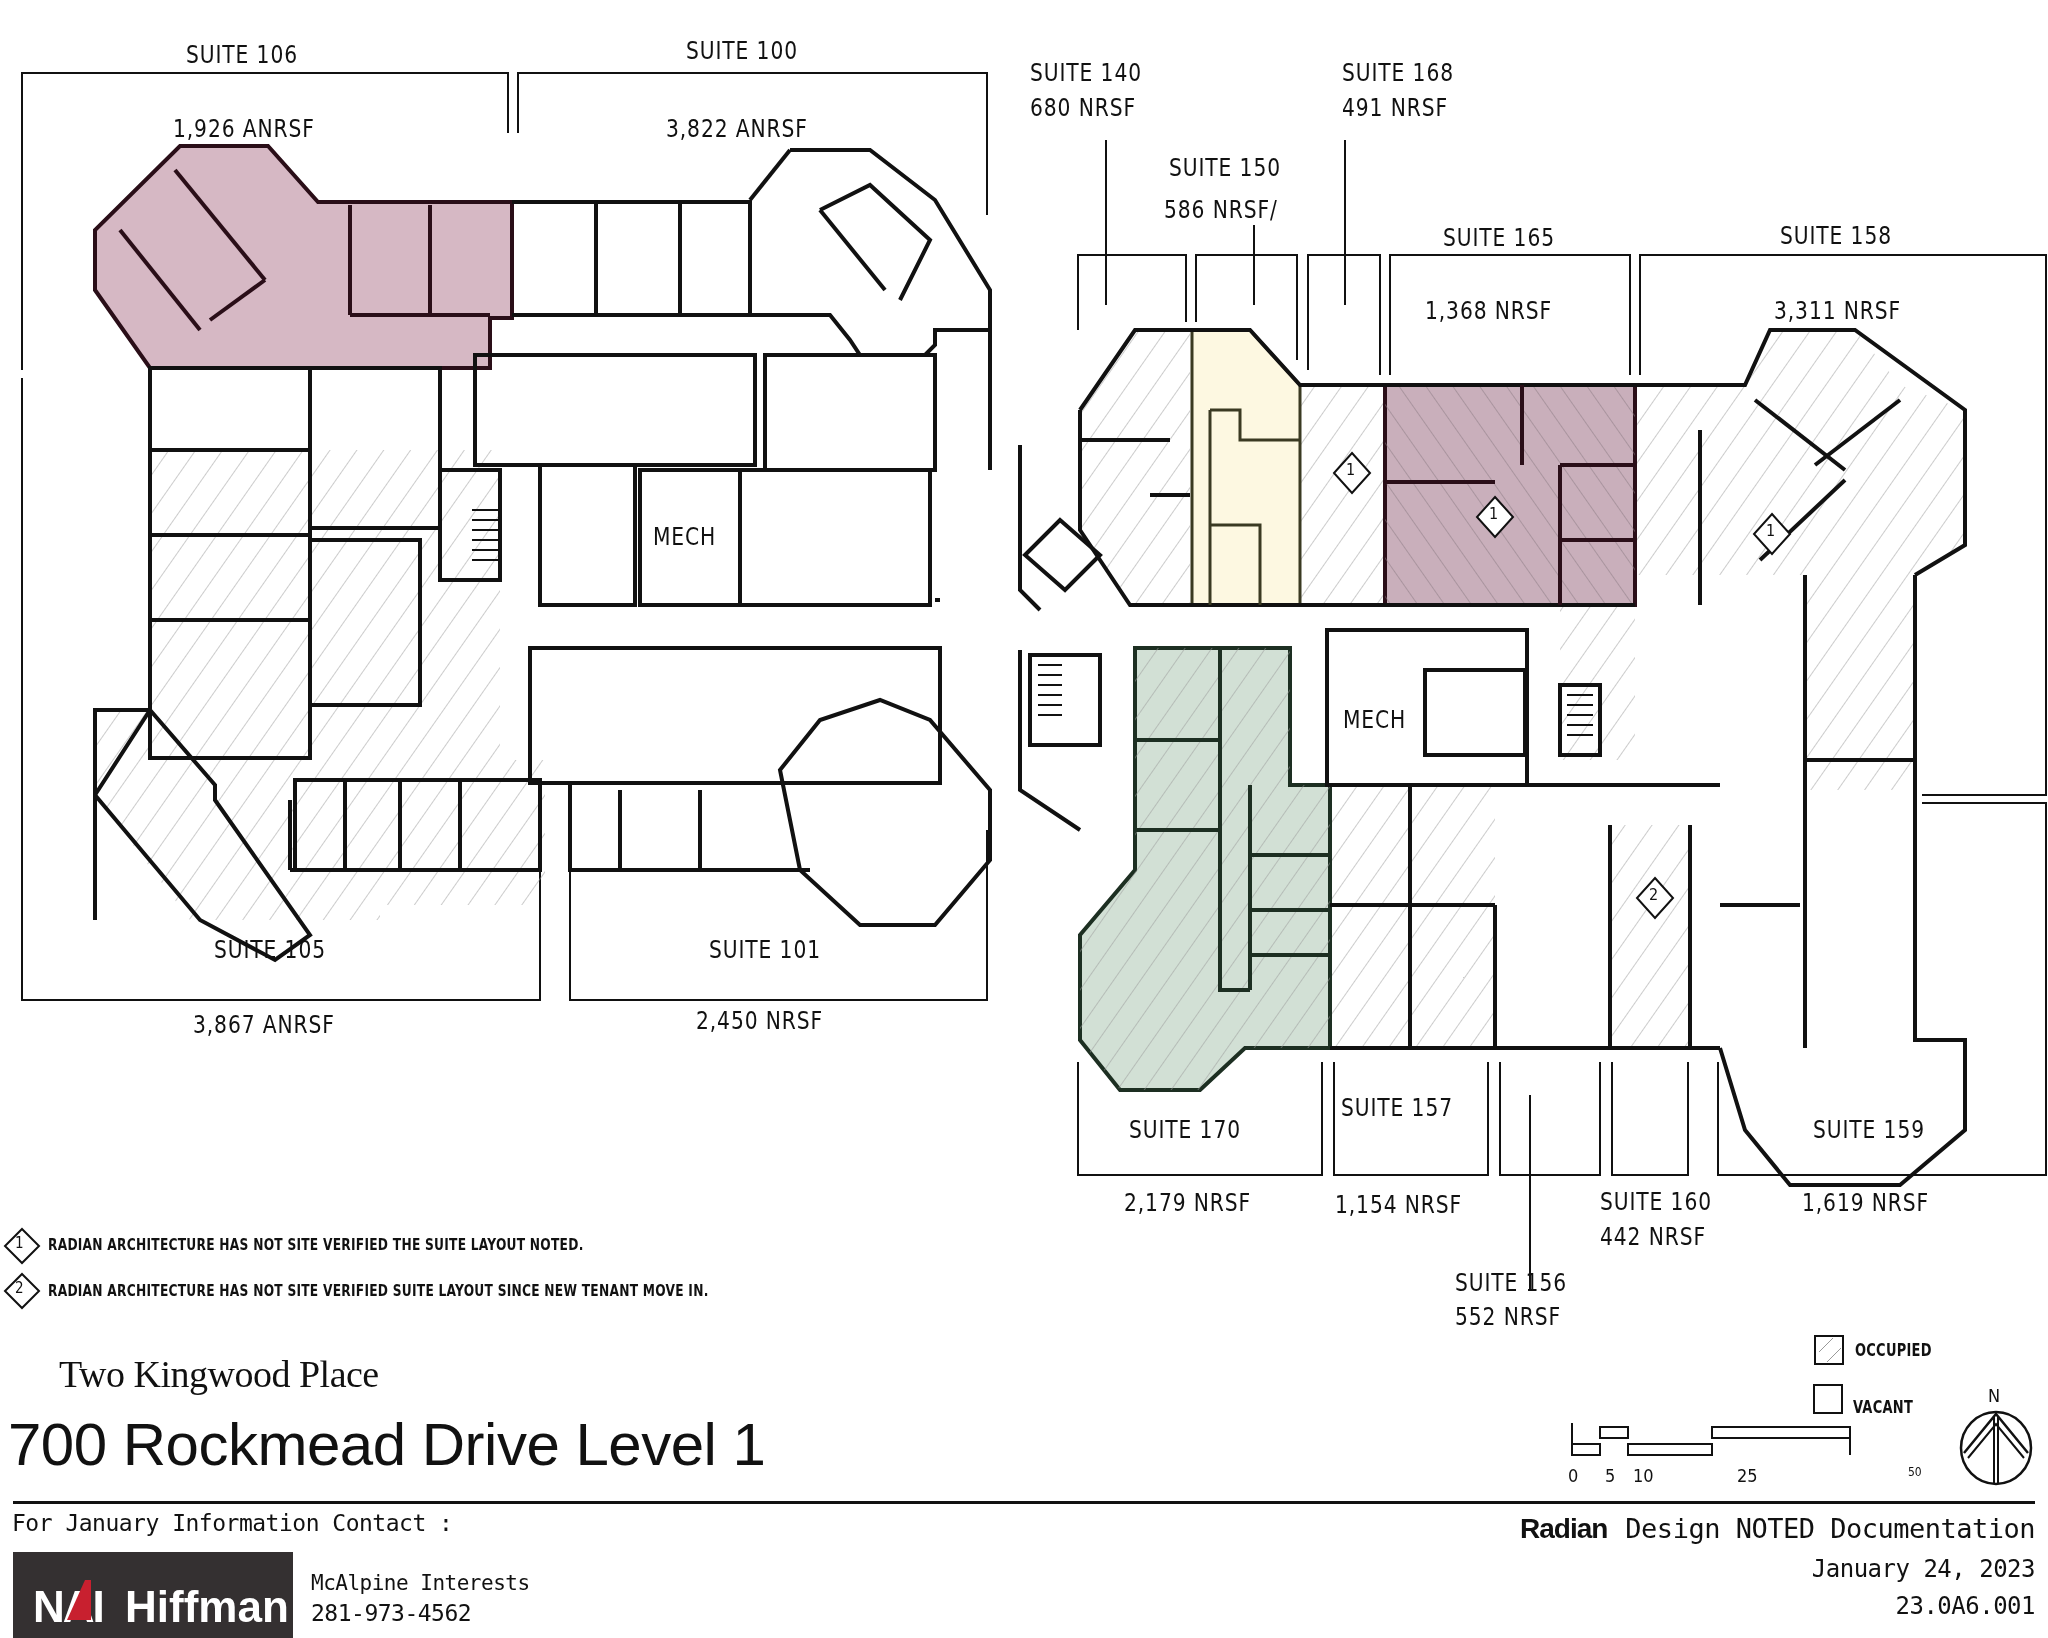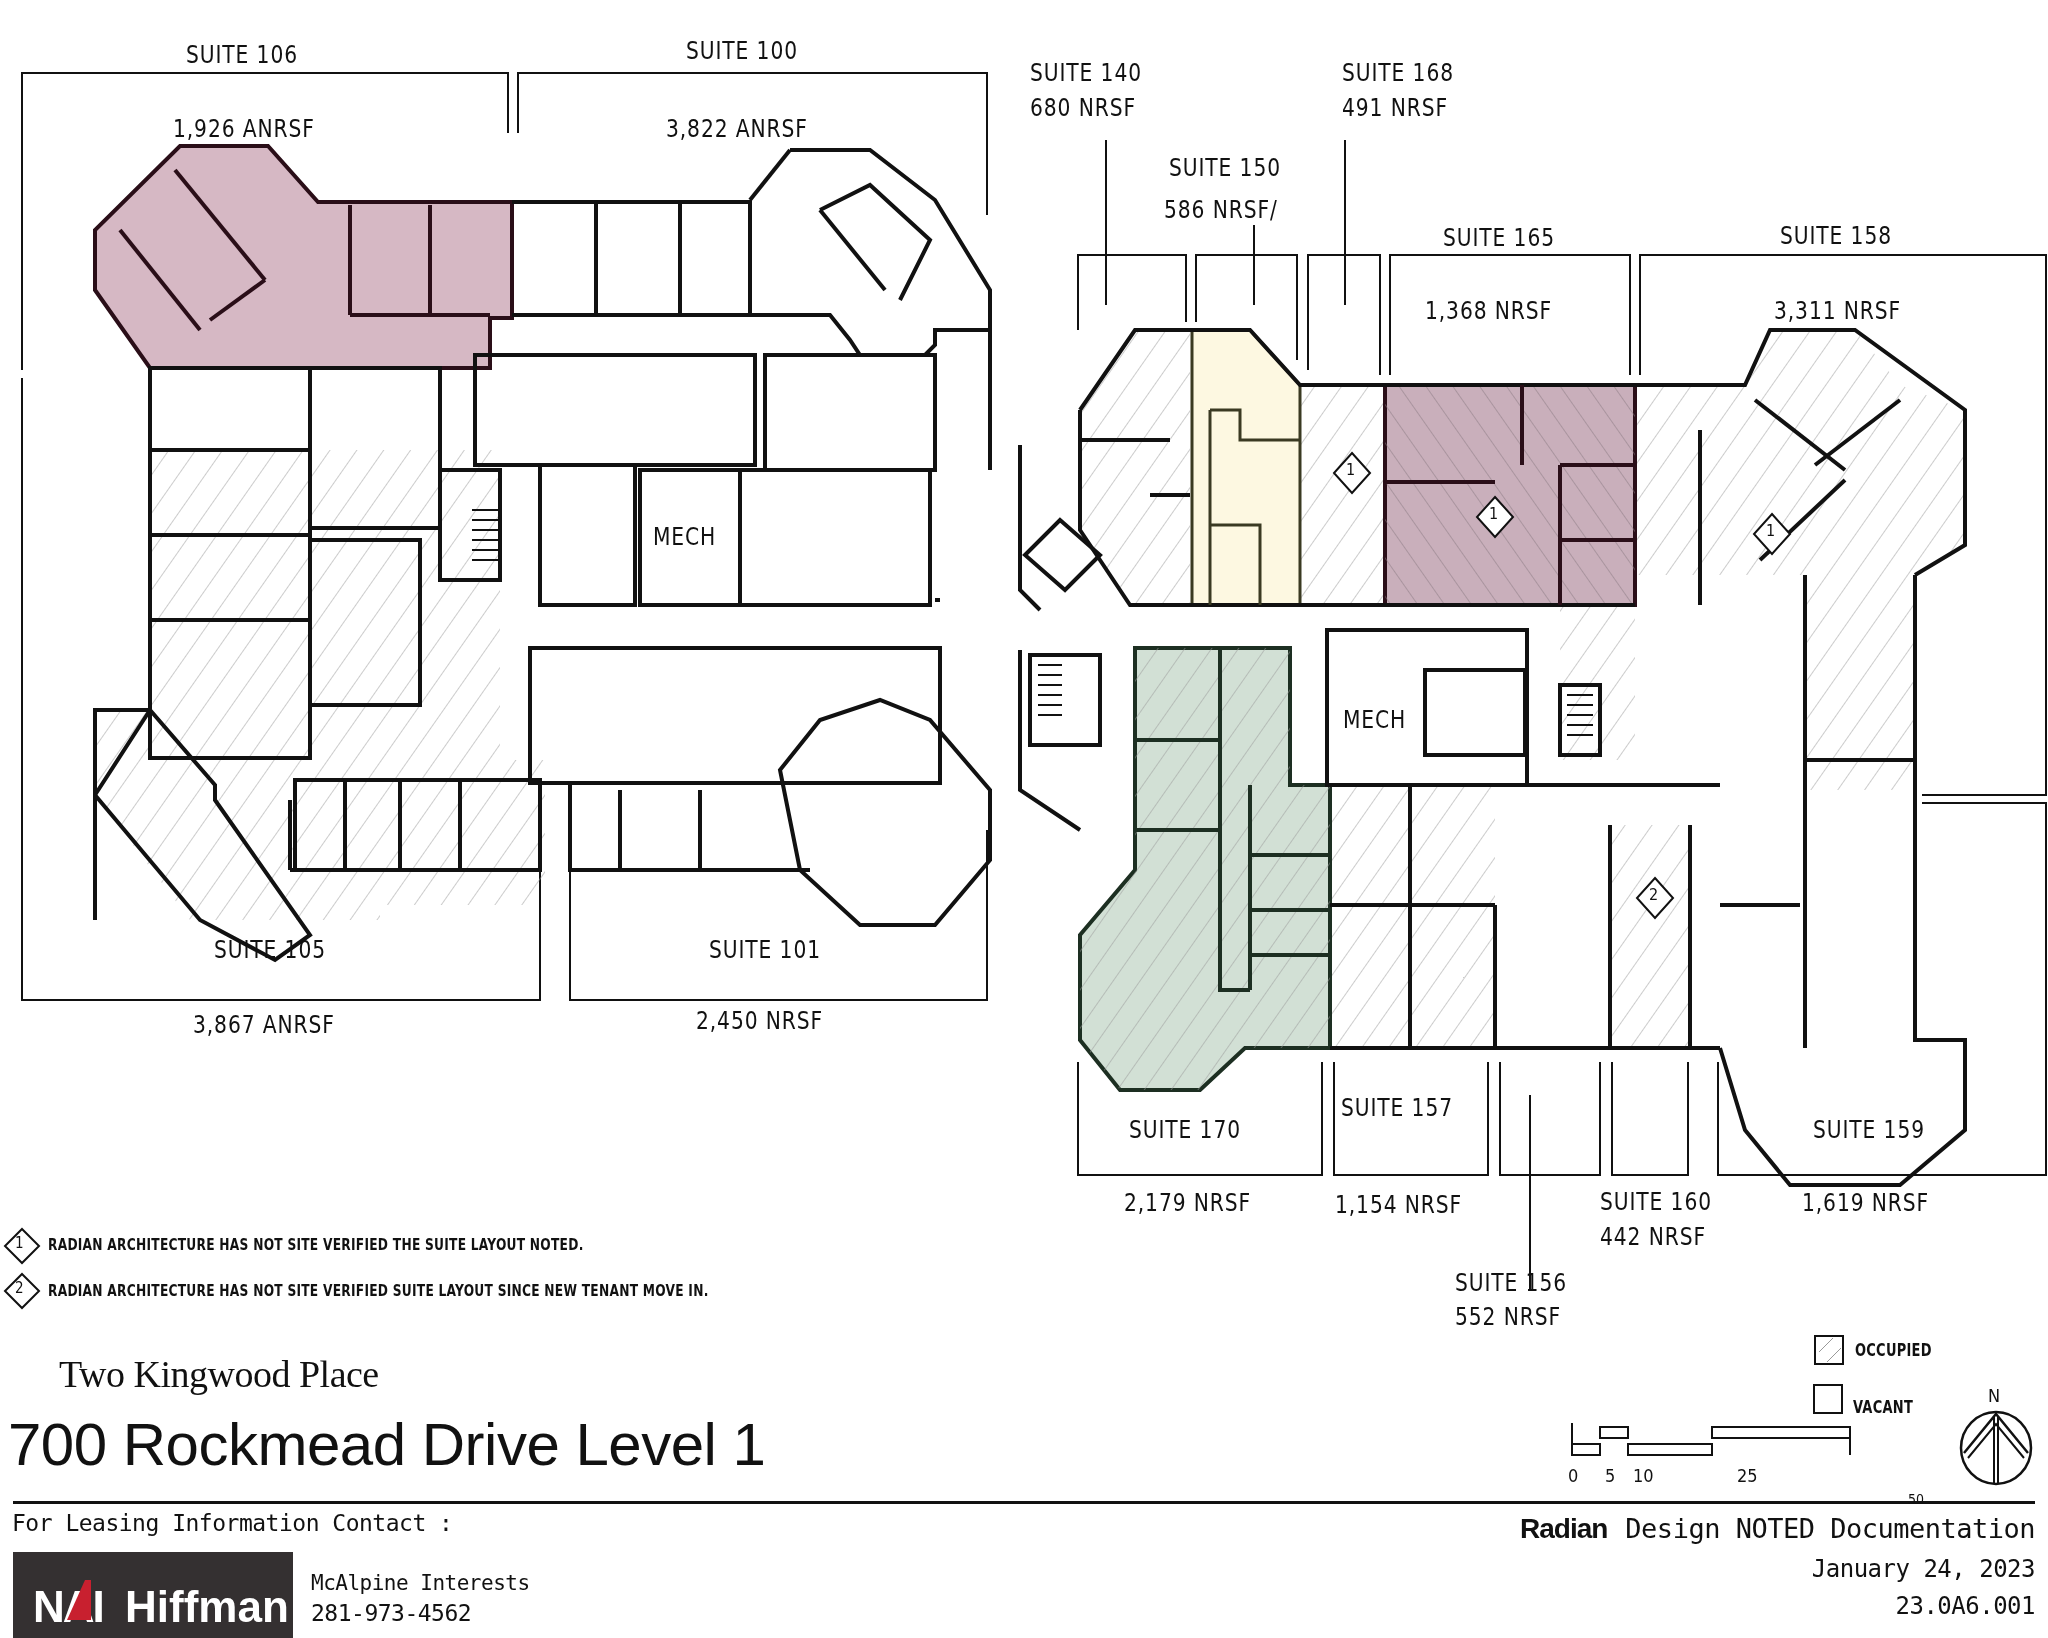--- a/index.html
+++ b/index.html
@@ -317,32 +317,32 @@
     <rect x="30" y="4" width="28" height="11"></rect>
     <rect x="58" y="21" width="84" height="11"></rect>
     <rect x="142" y="4" width="138" height="11"></rect>
     <line x1="280" y1="4" x2="280" y2="32"></line>
   </g>
 </svg>
 <span class="abs" style="left:1568px;top:1465px;font-size:18px;">0</span>
 <span class="abs" style="left:1605px;top:1465px;font-size:18px;">5</span>
 <span class="abs" style="left:1633px;top:1465px;font-size:18px;">10</span>
 <span class="abs" style="left:1737px;top:1465px;font-size:18px;">25</span>
-<span class="abs" style="left:1908px;top:1465px;font-size:14px;margin-top:26px;">50</span>
+<span class="abs" style="left:1908px;top:1465px;font-size:12px;">50</span>
 
 <span class="abs" style="left:1988px;top:1385px;font-size:18px;">N</span>
 <svg width="80" height="80" class="abs" style="left:1958px;top:1408px;">
   <ellipse cx="38" cy="40" rx="35" ry="36" fill="none" stroke="#111" stroke-width="2.5"></ellipse>
   <polyline points="6,45 38,6 70,45" fill="none" stroke="#111" stroke-width="2.5"></polyline>
   <polyline points="10,50 38,16 66,50" fill="none" stroke="#111" stroke-width="2"></polyline>
   <line x1="36" y1="8" x2="36" y2="76" stroke="#111" stroke-width="2"></line>
   <line x1="40" y1="8" x2="40" y2="76" stroke="#111" stroke-width="2"></line>
 </svg>
 
-<span class="abs mono" style="left:12px;top:1510px;font-size:23px;letter-spacing:-0.5px;">For Leasing Information Contact :</span>
+<span class="abs mono" style="left:12px;top:1510px;font-size:23px;letter-spacing:-0.5px;">For January Information Contact :</span>
 <div class="logo">
   <span class="nai">NAI</span>
   <svg width="30" height="44" style="position:absolute;left:50px;top:26px;">
     <polygon points="22,2 28,2 28,42 4,42" fill="#c8202f"></polygon>
   </svg>
   <span class="hiff">Hiffman</span>
 </div>
 <span class="abs mono" style="left:311px;top:1571px;font-size:21px;letter-spacing:-0.5px;">McAlpine Interests</span>
 <span class="abs mono" style="left:311px;top:1600px;font-size:23px;letter-spacing:-0.5px;">281-973-4562</span>
 

